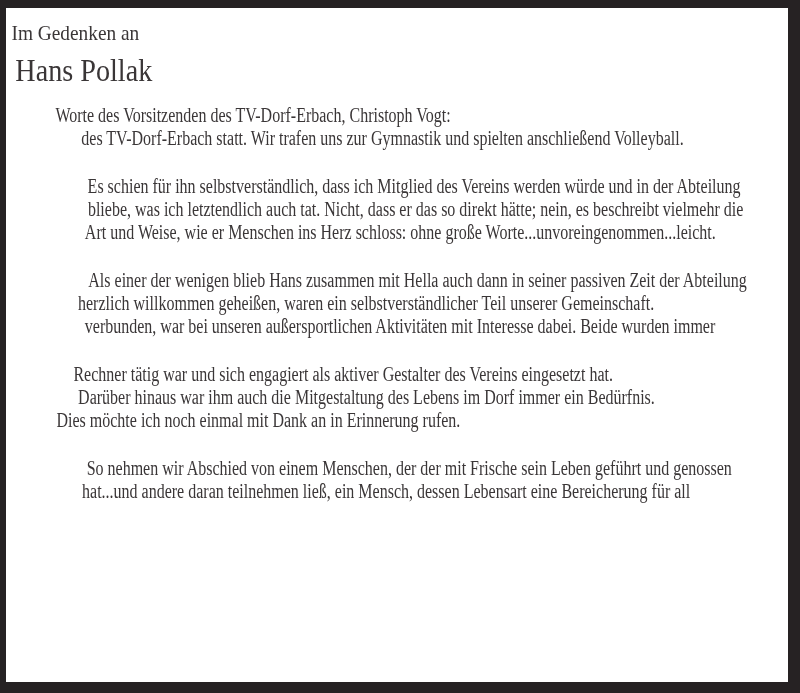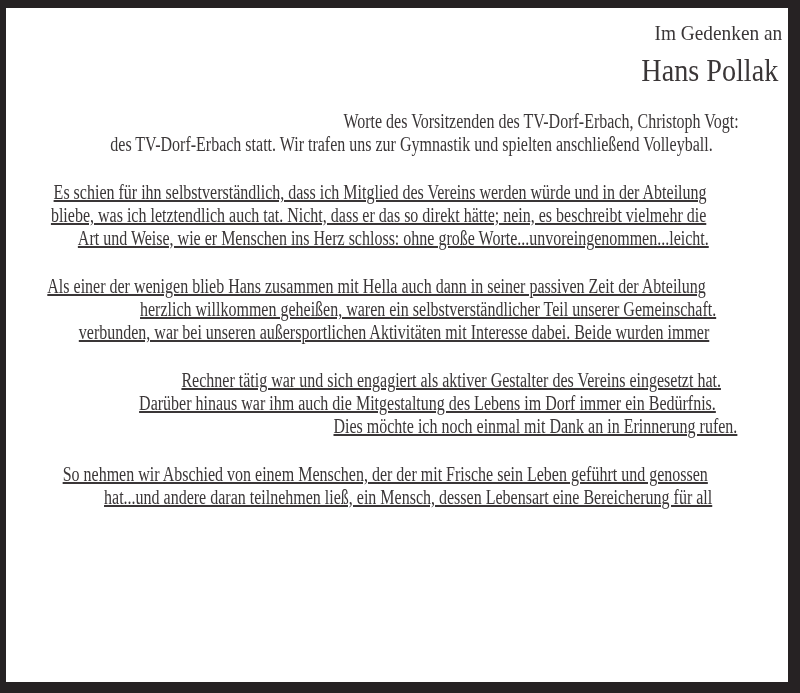--- a/index.html
+++ b/index.html
@@ -18,45 +18,45 @@
     border-style: solid;
     border-color: var(--frame);
     border-width: 8px 12px 11px 6px;
     overflow: hidden;
     color: var(--ink);
   }
 
   
   .cline {
     display: flex;
-    justify-content: flex-end;
+    justify-content: flex-start;
     width: 100%;
   }
   .cline > span {
     white-space: nowrap;
     transform-origin: 50% 50%;
   }
 
   .dedication { margin-top: 12px; }
   .dedication > span {
     font-size: 21px;
     line-height: 26px;
     transform: scaleX(0.92);
   }
 
-  .name { margin-top: 6px; padding-left: 43px; }
+  .name { margin-top: 6px; }
   .name > span {
     font-size: 32px;
     line-height: 36px;
     font-weight: 400;
     transform: scaleX(0.88);
   }
 
-  .content { margin-top: 22px; }
-  .para + .para { margin-top: 25px; text-decoration: underline; }
+  .content { margin-top: 16px; }
+  .para + .para { margin-top: 25px; }
   .para .cline > span {
     font-size: 20px;
     line-height: 23px;
     transform: scaleX(0.8);
   }
 </style>
 </head>
 <body>
 
 <div class="page">

